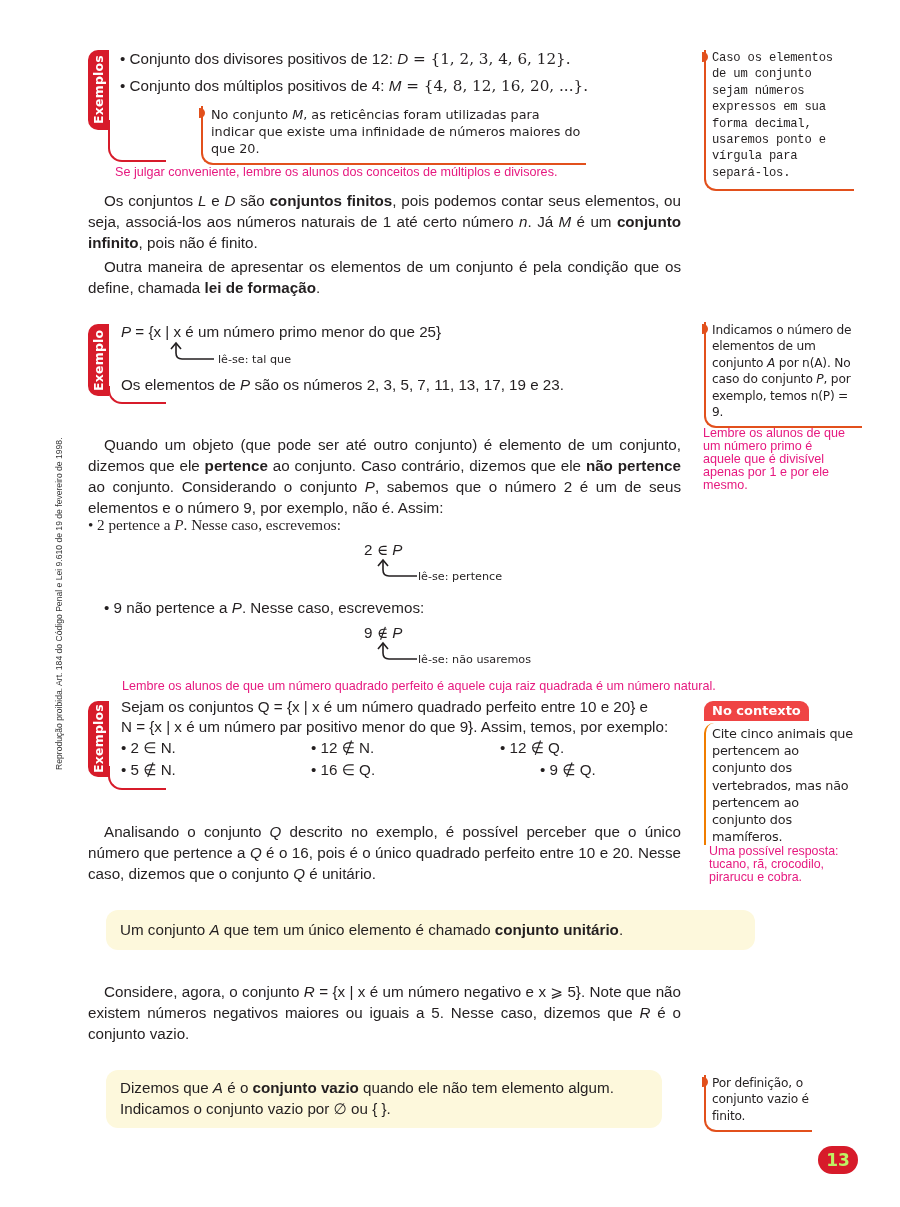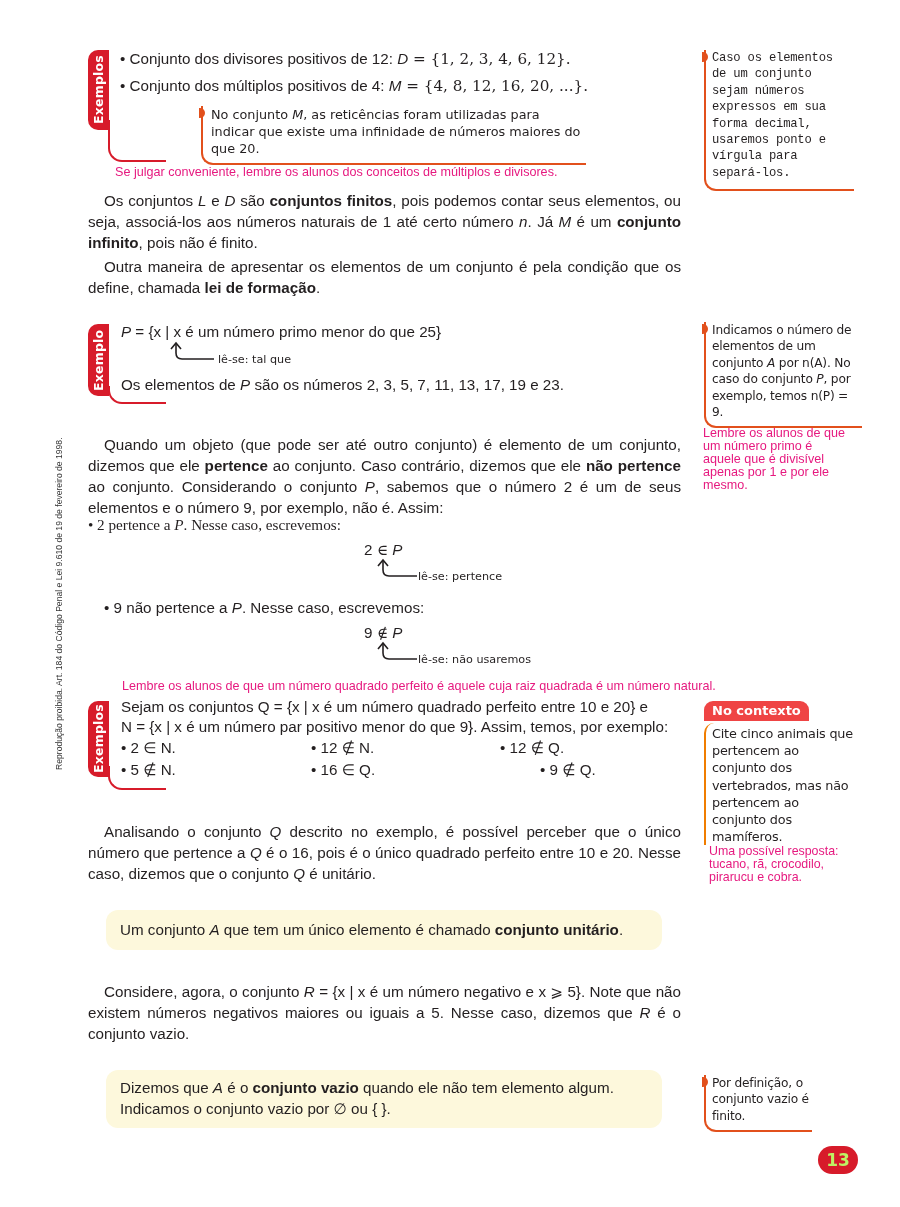--- a/index.html
+++ b/index.html
@@ -132,21 +132,21 @@
 <div class="bullet-row" style="left:500px; top:759px;margin-left:40px;">• 9 ∉ Q.</div>
 
 <div class="ctx-tab" style="left:704px; top:701px;">No contexto</div>
 <div class="abs side-note" style="left:704px; top:723px; width:142px; padding:2px 0 0 6px; border-left:2px solid #f07d00; border-top-left-radius:10px; font-size:12.8px; line-height:17.2px;">Cite cinco animais que pertencem ao conjunto dos vertebrados, mas não pertencem ao conjunto dos mamíferos.</div>
 <div class="abs pink" style="left:709px; top:845px; width:160px; font-size:12.4px;">Uma possível resposta: tucano, rã, crocodilo, pirarucu e cobra.</div>
 
 <div class="abs body-text" style="left:88px; top:821px; width:593px;">
   <span class="ind"></span><span>Analisando o conjunto </span><i>Q</i><span> descrito no exemplo, é possível perceber que o único número que pertence a </span><i>Q</i><span> é o 16, pois é o único quadrado perfeito entre 10 e 20. Nesse caso, dizemos que o conjunto </span><i>Q</i><span> é unitário.</span>
 </div>
 
-<div class="hl-box" style="left:106px; top:910px; width:556px; height:40px; padding:0;">
+<div class="hl-box" style="left:106px; top:910px; width:649px; height:40px; padding:0;">
   <div style="position:absolute; left:14px; top:9px; white-space:nowrap;">
     <span>Um conjunto </span><i>A</i><span> que tem um único elemento é chamado </span><b>conjunto unitário</b><span>.</span>
   </div>
 </div>
 
 <div class="abs body-text" style="left:88px; top:981px; width:593px;">
   <span class="ind"></span><span>Considere, agora, o conjunto </span><i>R</i><span> = {x | x é um número negativo e  x ⩾ 5}. Note que não existem números negativos maiores ou iguais a 5. Nesse caso, dizemos que </span><i>R</i><span> é o conjunto vazio.</span>
 </div>
 
 <div class="hl-box" style="left:106px; top:1070px; width:556px; height:58px;">

